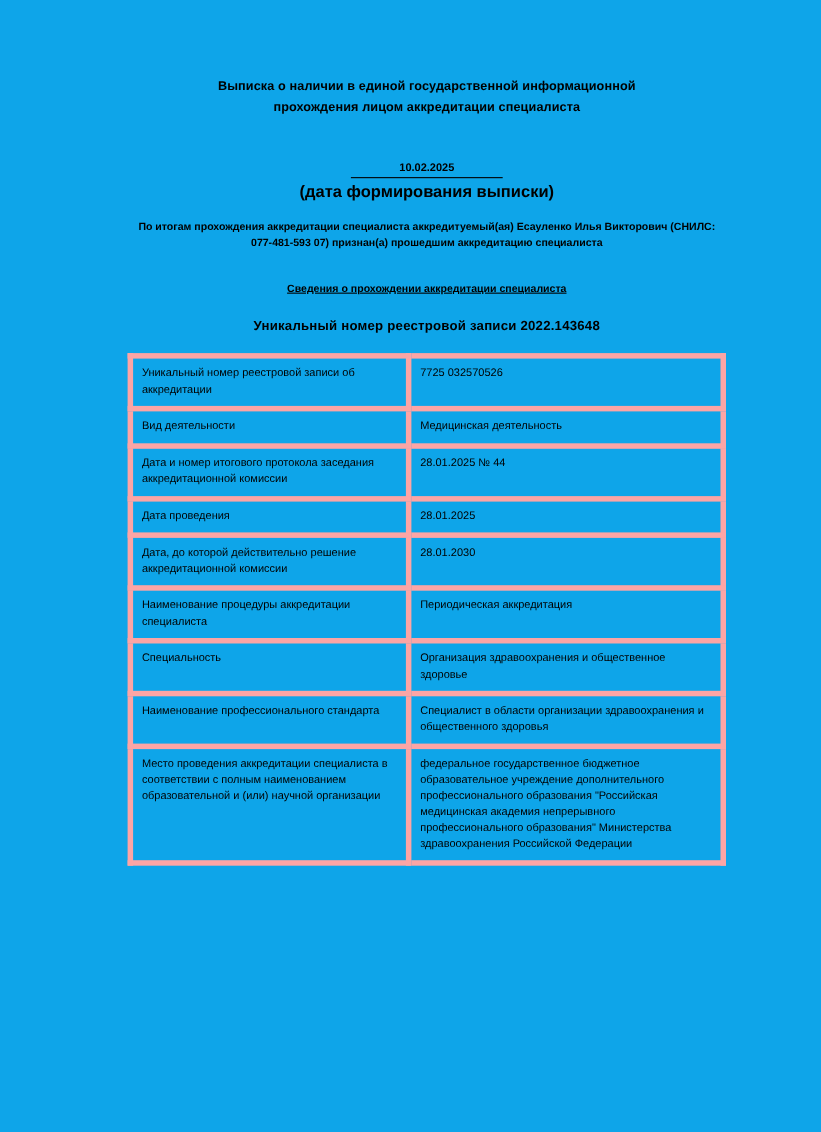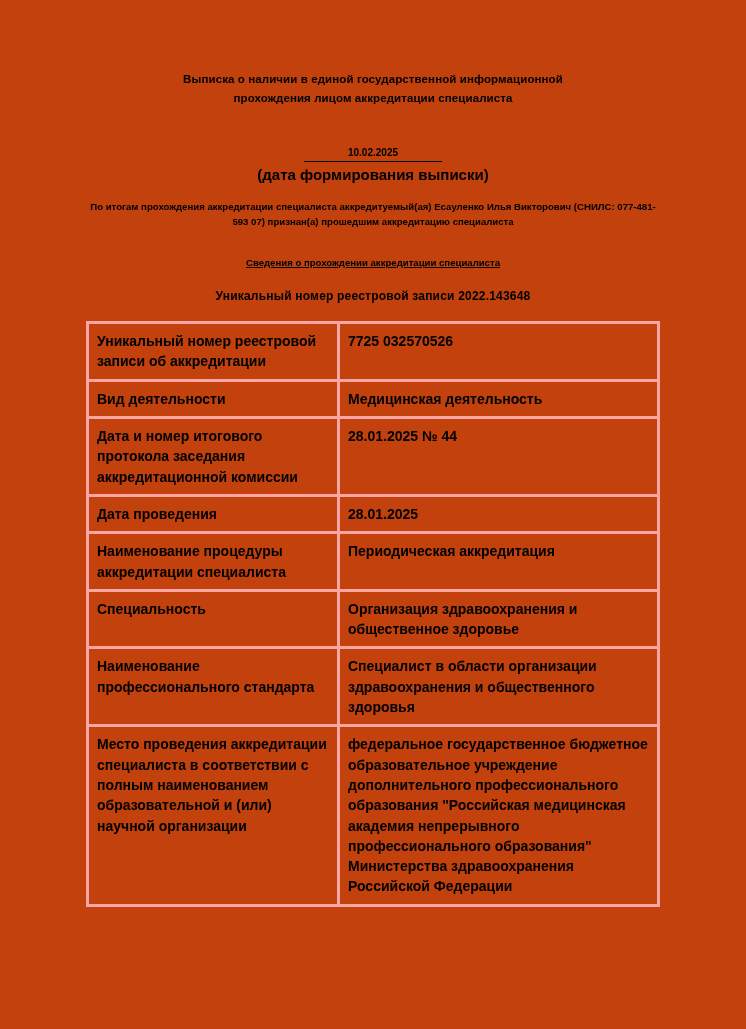--- a/index.html
+++ b/index.html
@@ -12,22 +12,22 @@
     height: 1029px;
     font-family: "Liberation Sans", sans-serif;
     color: #000000;
     position: relative;
     overflow: hidden;
   }
   .page {
     width: 746px;
     min-height: 1029px;
     box-sizing: border-box;
-    padding: 70px 86px 0 86px;
-    background: #c2410c;
+    padding: 70px 86px 0 116px;
+    background: #0ea5e9;
   }
   .doc-title {
     text-align: center;
     font-size: 11.5px;
     font-weight: bold;
     line-height: 1.65;
     margin: 0 auto;
     width: 400px;
     letter-spacing: 0.1px;
   }
@@ -71,23 +71,23 @@
     font-weight: bold;
     letter-spacing: 0.2px;
   }
   table.reg-table {
     margin-top: 18px;
     width: 100%;
     border-collapse: collapse;
     table-layout: fixed;
   }
   table.reg-table td {
-    border: 3px solid #fca5a5;
-    font-size: 14px;
-    font-weight: bold;
+    border: 5px solid #fca5a5;
+    font-size: 10px;
+    font-weight: normal;
     line-height: 1.45;
     padding: 7px 8px 7px 8px;
     vertical-align: top;
   }
   table.reg-table td.label {
     width: 232px;
   }
   table.reg-table td.value {
     width: auto;
   }
@@ -125,20 +125,24 @@
       </tr>
       <tr>
         <td class="label">Дата и номер итогового протокола заседания аккредитационной комиссии</td>
         <td class="value">28.01.2025 № 44</td>
       </tr>
       <tr>
         <td class="label">Дата проведения</td>
         <td class="value">28.01.2025</td>
       </tr>
       <tr>
+        <td class="label">Дата, до которой действительно решение аккредитационной комиссии</td>
+        <td class="value">28.01.2030</td>
+      </tr>
+      <tr>
         <td class="label">Наименование процедуры аккредитации специалиста</td>
         <td class="value">Периодическая аккредитация</td>
       </tr>
       <tr>
         <td class="label">Специальность</td>
         <td class="value">Организация здравоохранения и общественное здоровье</td>
       </tr>
       <tr>
         <td class="label">Наименование профессионального стандарта</td>
         <td class="value">Специалист в области организации здравоохранения и общественного здоровья</td>

